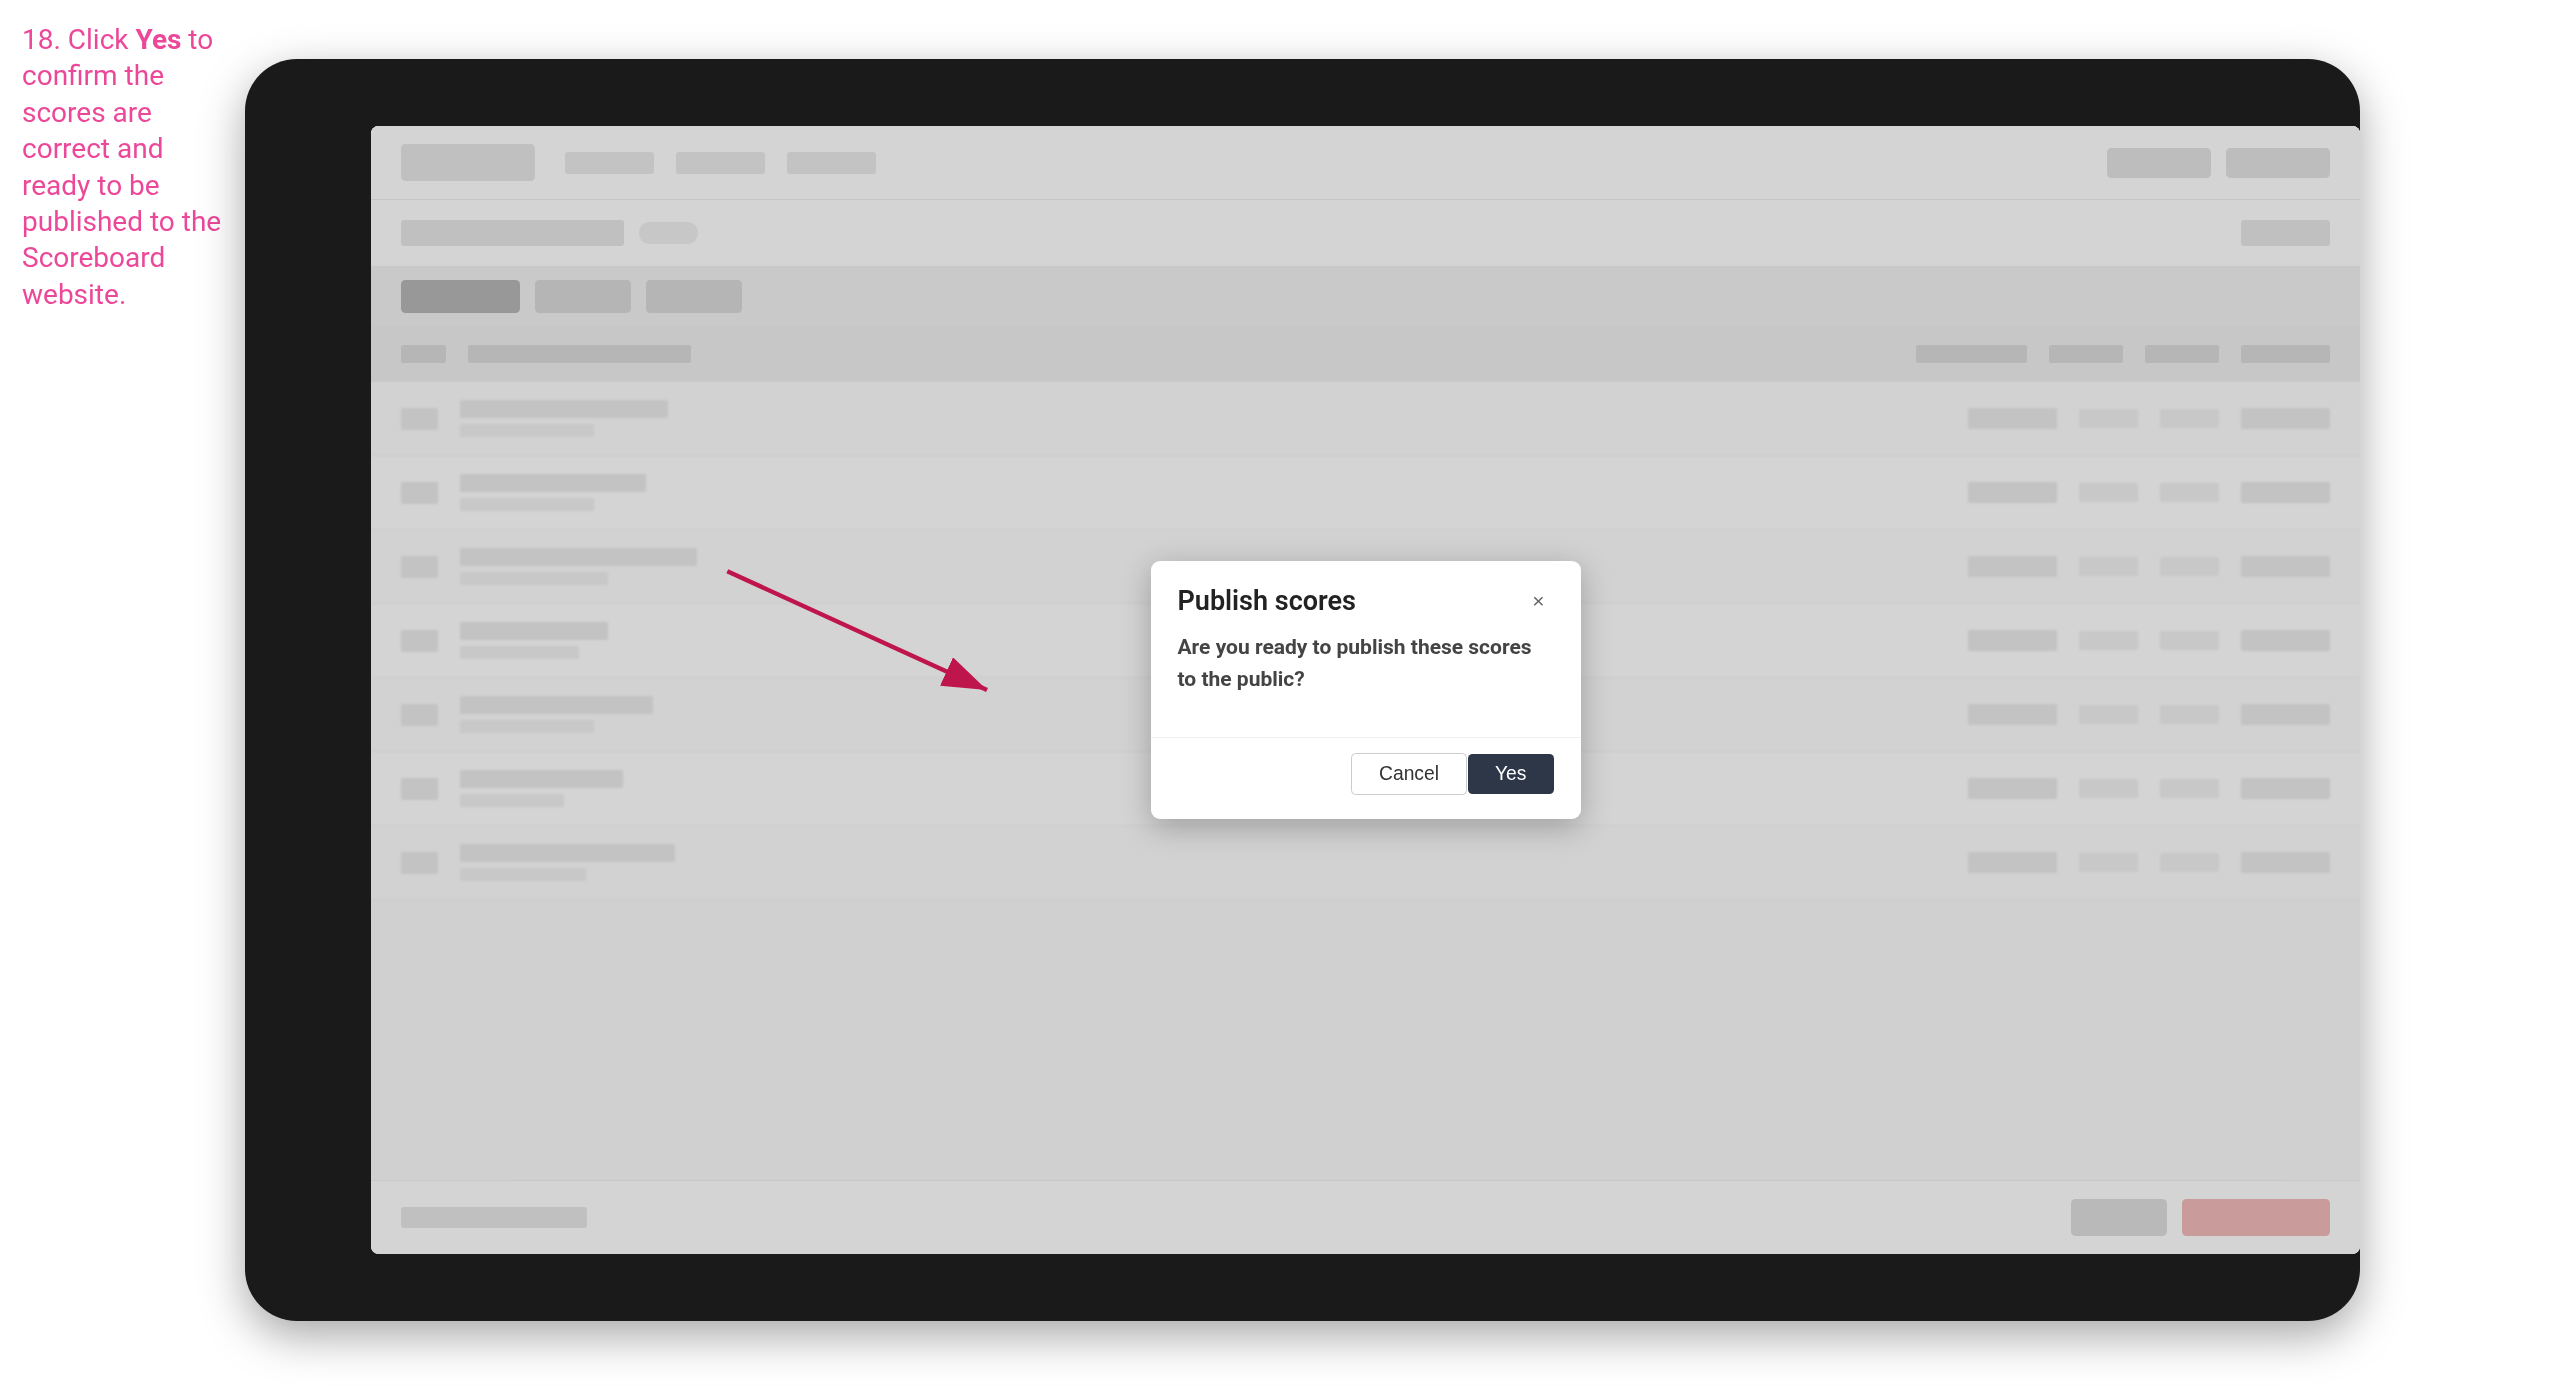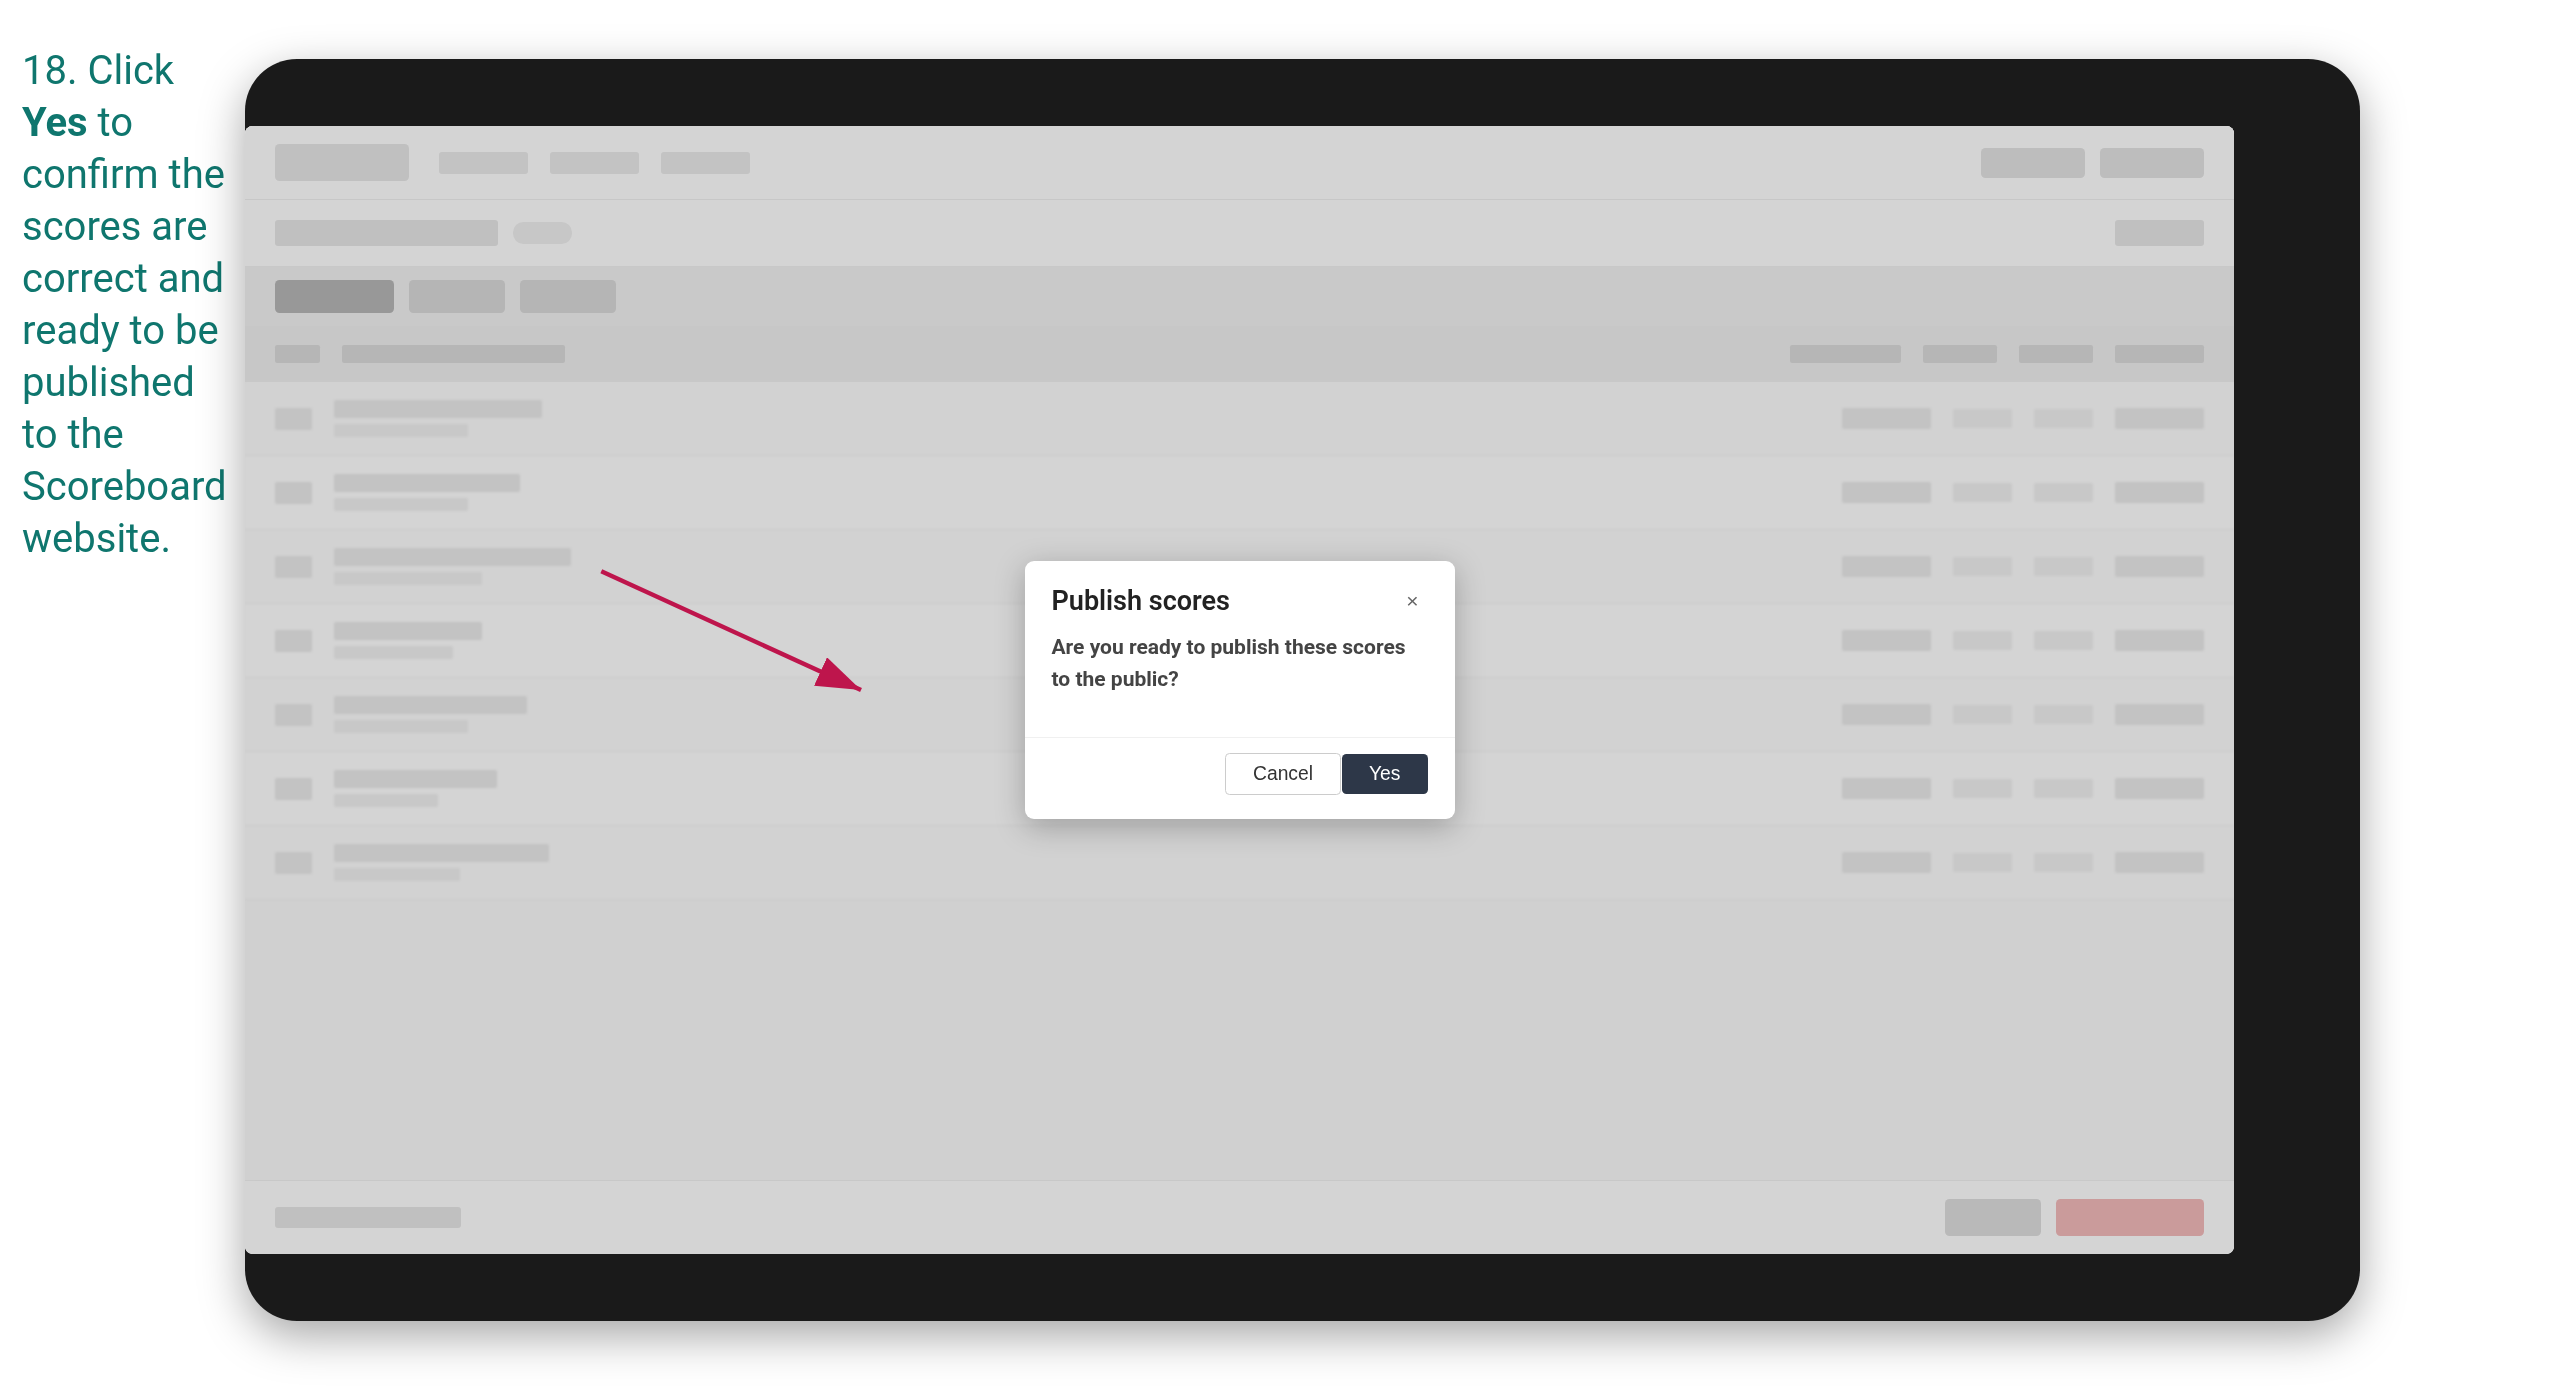--- a/index.html
+++ b/index.html
@@ -12,42 +12,41 @@
       overflow: hidden;
       position: relative;
     }
 
     
     .instruction-text {
       position: absolute;
       left: 22px;
       top: 22px;
       width: 215px;
-      font-size: 40px;
+      font-size: 28px;
       line-height: 1.3;
-      color: #0f766e;
-      margin-top: 23px;
+      color: #ec4899;
     }
     .instruction-text strong {
       font-weight: 700;
     }
 
     
     .tablet-outer {
       position: absolute;
       left: 245px;
       top: 59px;
       width: 2115px;
       height: 1262px;
       background: #1a1a1a;
       border-radius: 52px;
       box-shadow: 0 15px 45px rgba(0,0,0,0.35);
       display: flex;
       align-items: center;
-      justify-content: flex-start;
+      justify-content: flex-end;
     }
 
     .tablet-screen {
       width: 1989px;
       height: 1128px;
       background: #f0f0f0;
       border-radius: 7.4px;
       overflow: hidden;
       position: relative;
     }

